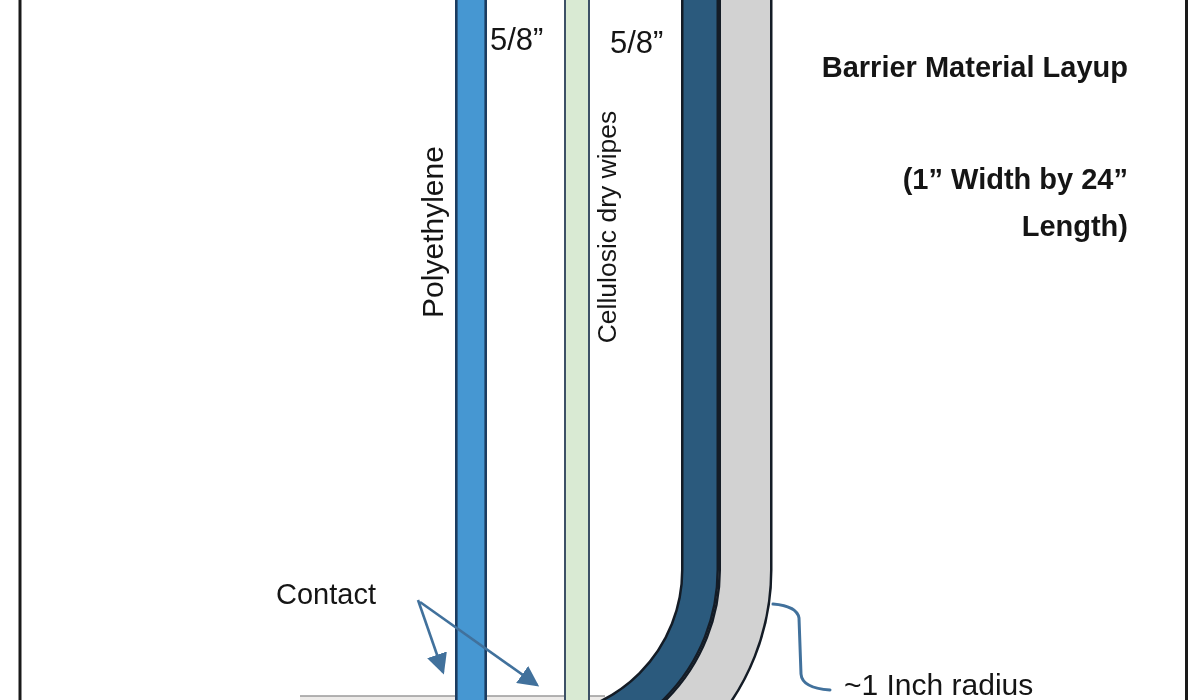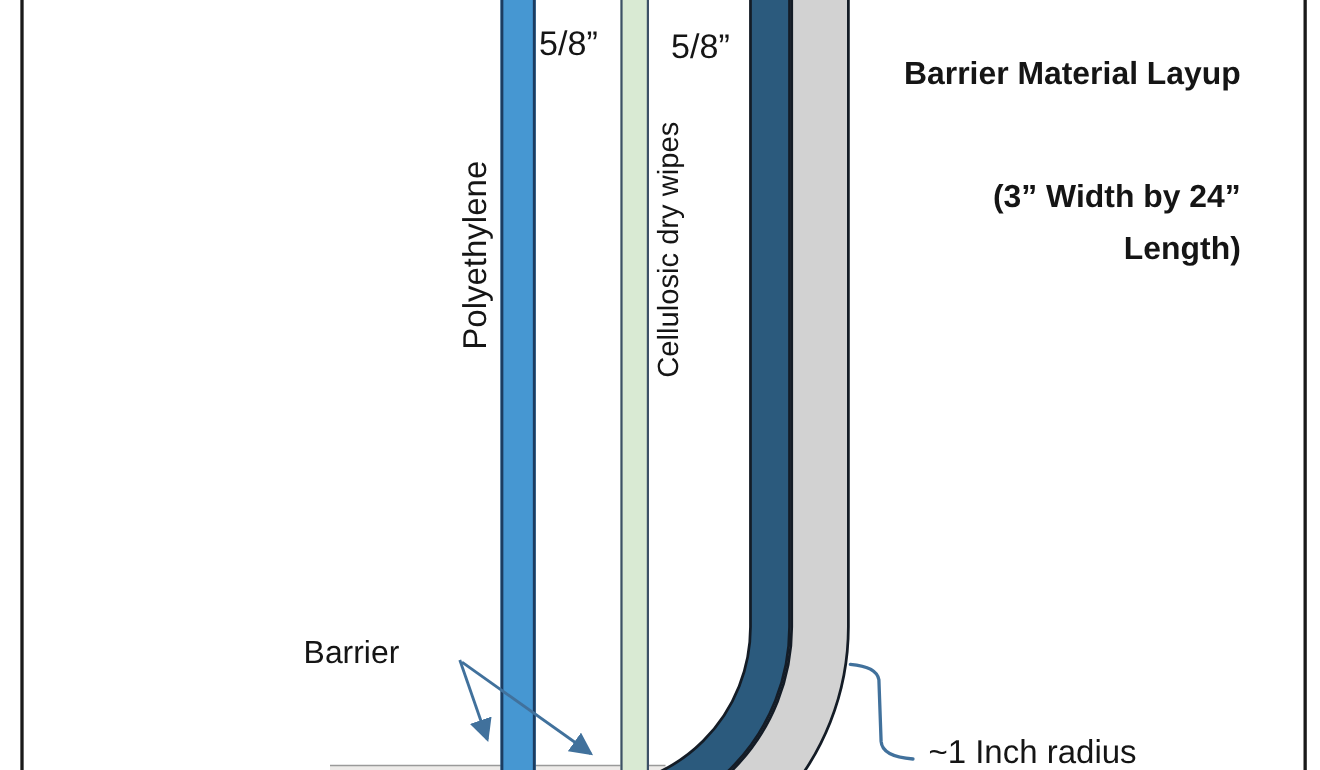--- a/index.html
+++ b/index.html
@@ -76,20 +76,20 @@
   <div class="lbl thickness" id="thickness-left">5/8”</div>
 
   <div class="lbl thickness" id="thickness-right">5/8”</div>
 
   <div class="vlabel" id="polyethylene-label">Polyethylene</div>
 
   <div class="vlabel" id="cellulosic-label">Cellulosic dry wipes</div>
 
   <div class="title-block" id="title-heading">Barrier Material Layup</div>
 
-  <div class="title-block" id="title-dimensions">(3” Width by 24” Length)</div>
+  <div class="title-block" id="title-dimensions">(1” Width by 24” Length)</div>
 
 
-  <div class="lbl" id="contact-label">Barrier</div>
+  <div class="lbl" id="contact-label">Contact</div>
 
   <div class="lbl" id="radius-label">~1 Inch radius</div>
 
 </div>
 
 </body></html>

